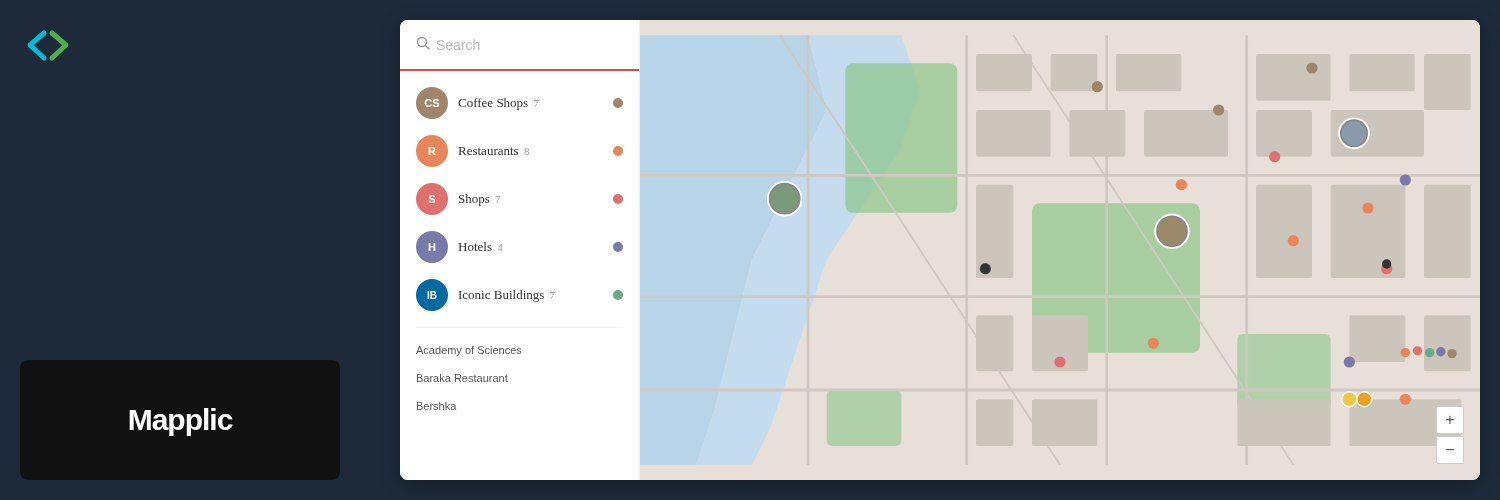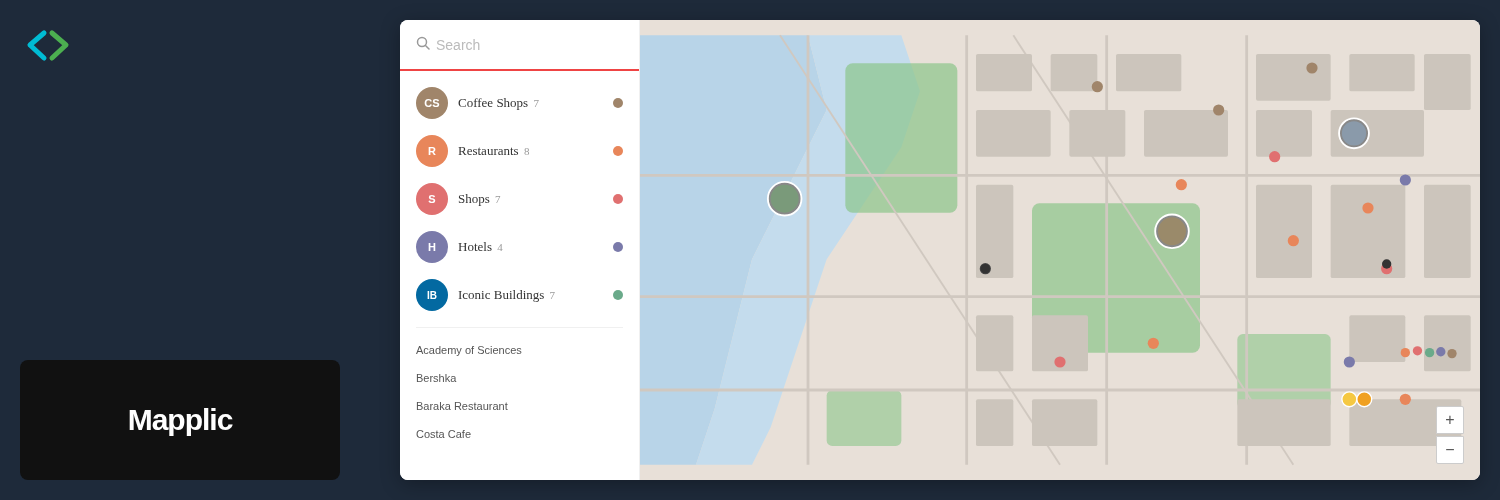--- a/index.html
+++ b/index.html
@@ -293,23 +293,22 @@
           </div>
           <div class="category-dot" style="background:#6aaa8a;"></div>
         </li>
 
       </ul>
 
       <div class="divider"></div>
 
       <ul class="place-list">
         <li class="place-item">Academy of Sciences</li>
+        <li class="place-item">Baraka Restaurant</li>
         <li class="place-item">Bershka</li>
-        <li class="place-item">Baraka Restaurant</li>
-        <li class="place-item">Costa Cafe</li>
       </ul>
 
     </div>
 
     <div class="map-area">
       <svg class="map-svg" viewBox="0 0 900 460" xmlns="http://www.w3.org/2000/svg">
 
         <rect width="900" height="460" fill="#e8e0d8"></rect>
 
         <path d="M0,0 L180,0 L200,80 L160,160 L120,240 L100,320 L80,400 L60,460 L0,460 Z" fill="#b8d4e8"></path>

